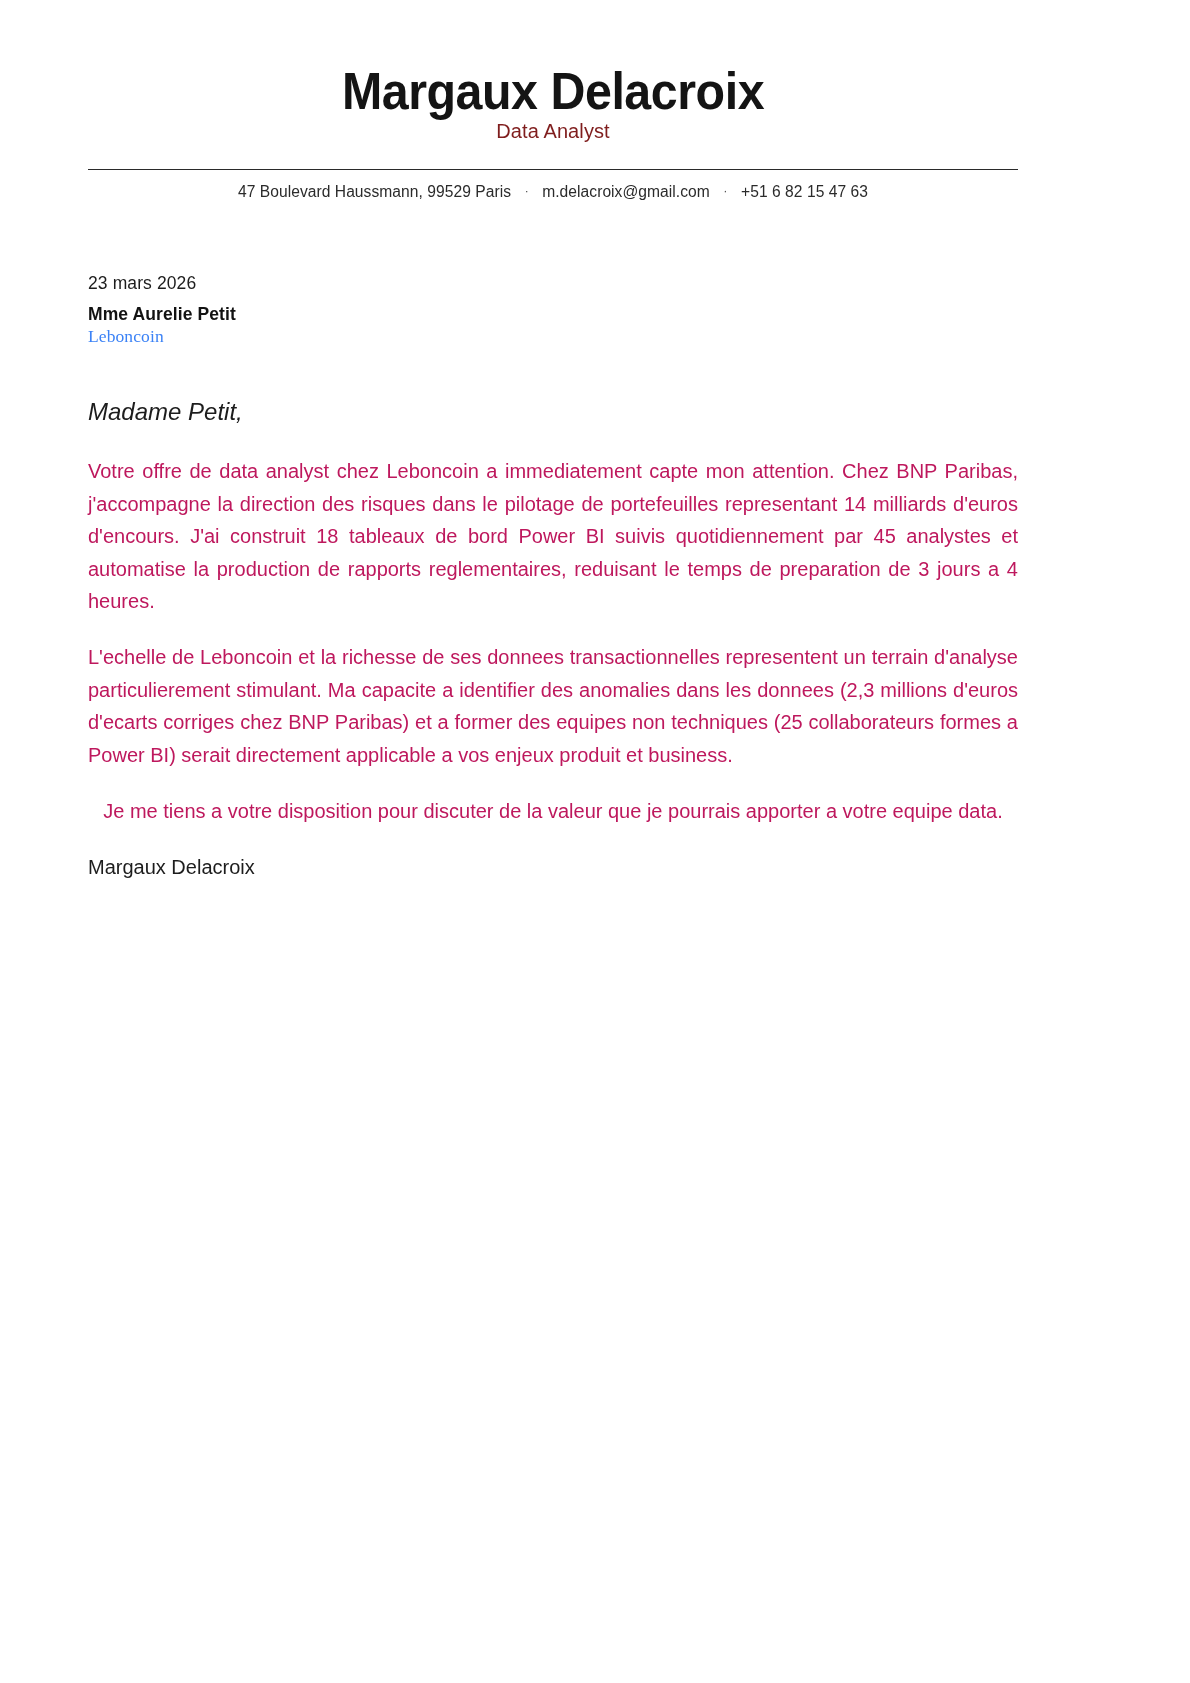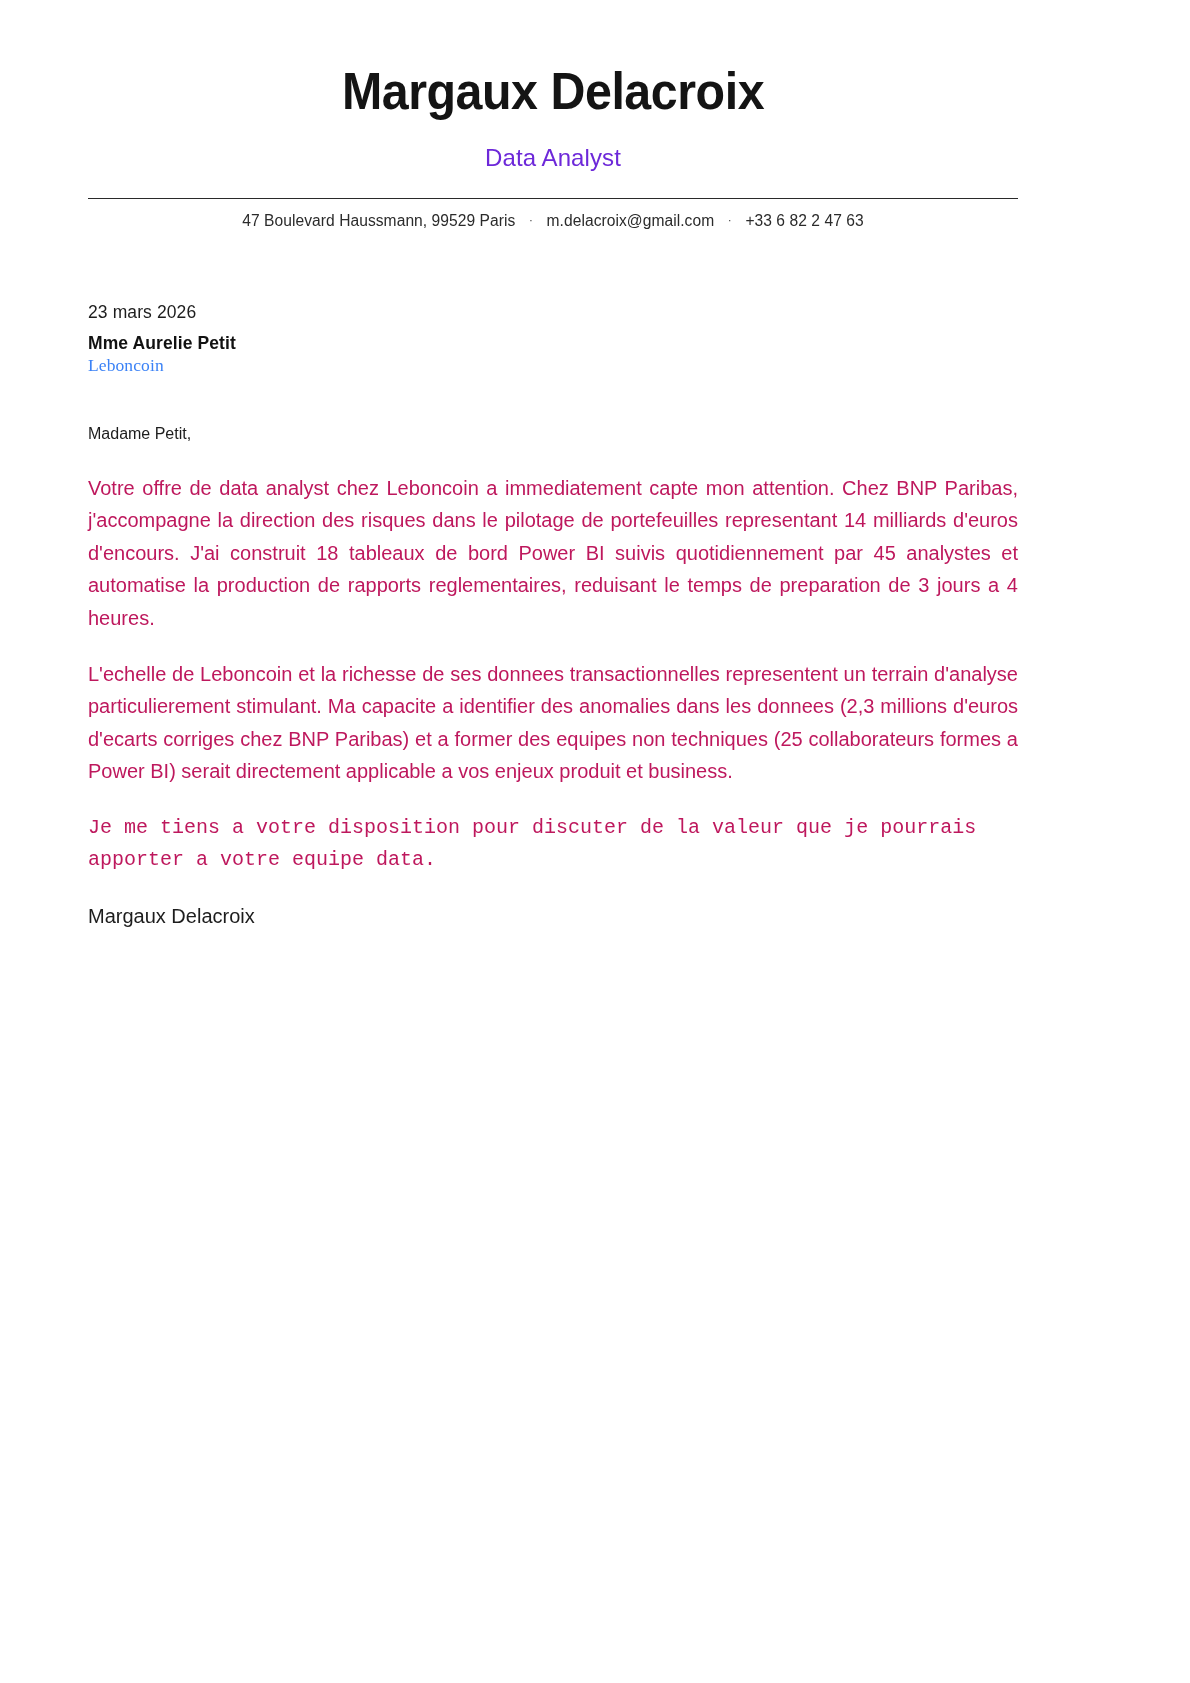--- a/index.html
+++ b/index.html
@@ -41,24 +41,24 @@
     font-weight: 700;
     font-size: 52px;
     line-height: 1.12;
     letter-spacing: -0.5px;
     color: #141414;
     transform: scaleX(0.93);
     transform-origin: center;
     margin: 0;
   }
   .role {
-    font-size: 24px;
+    font-size: 20px;
     font-weight: 400;
-    color: #6d28d9;
-    margin-top: 24px;
+    color: #7f1d1d;
+    margin-top: 0;
     letter-spacing: 0.1px;
   }
   .rule {
     border: 0;
     border-top: 1.6px solid #2a2a2a;
     margin: 26px 0 0 0;
     width: 100%;
   }
   .contact {
     margin-top: 13px;
@@ -97,36 +97,36 @@
     margin-top: 1px;
     letter-spacing: 0.1px;
     font-family: Liberation Serif, serif;
   }
 
   
   .body {
     margin-top: 46px;
   }
   .salutation {
-    font-size: 16px;
+    font-size: 24px;
     color: #1d1d1d;
     line-height: 1.55;
     margin: 0 0 25px 0;
+    font-style: italic;
   }
   .para {
     font-size: 20px;
     line-height: 1.62;
     color: #be185d;
     margin: 0 0 24px 0;
     text-align: justify;
     text-justify: inter-word;
   }
   .para.last-flow {
-    text-align: left;
-    font-family: Liberation Mono, monospace;
+    text-align: center;
   }
   .closing {
     font-size: 20px;
     color: #1d1d1d;
     line-height: 1.6;
     margin: 0 0 24px 0;
   }
   .signature {
     font-size: 20px;
     color: #1d1d1d;
@@ -142,21 +142,21 @@
 
     <div class="header">
       <div class="name">Margaux Delacroix</div>
       <div class="role">Data Analyst</div>
       <hr class="rule">
       <div class="contact">
         <span>47 Boulevard Haussmann, 99529 Paris</span>
         <span class="sep">·</span>
         <span>m.delacroix@gmail.com</span>
         <span class="sep">·</span>
-        <span>+33 6 82 2 47 63</span>
+        <span>+51 6 82 15 47 63</span>
       </div>
     </div>
 
     <div class="meta">
       <div class="date">23 mars 2026</div>
       <div class="recipient-name">Mme Aurelie Petit</div>
       <div class="recipient-company">Leboncoin</div>
     </div>
 
     <div class="body">

